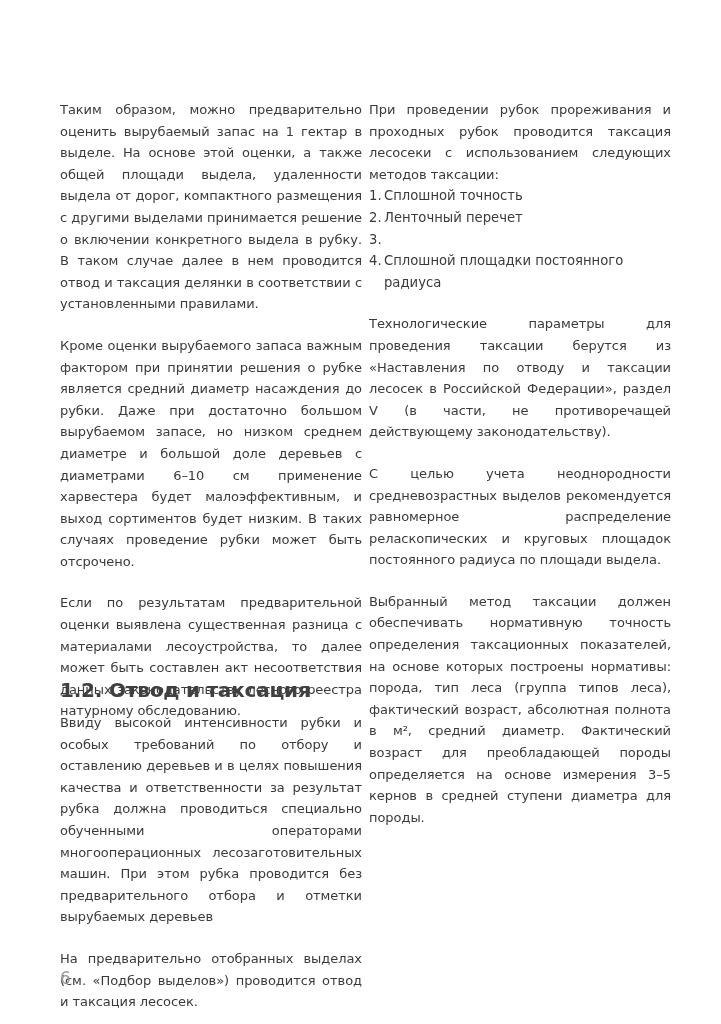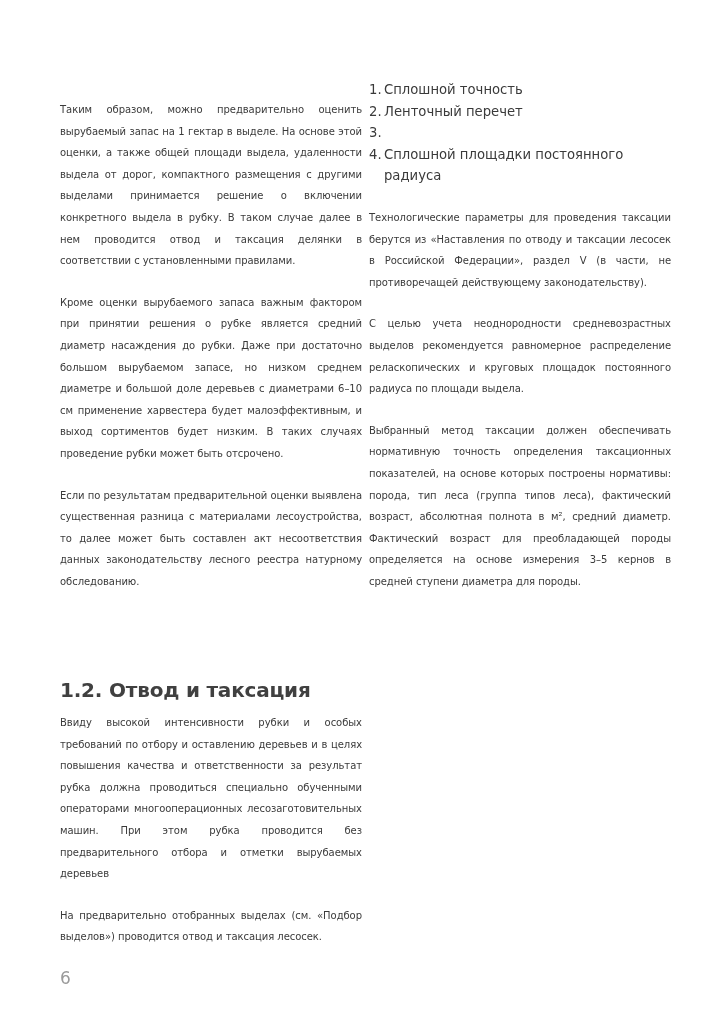--- a/index.html
+++ b/index.html
@@ -1,21 +1,21 @@
 <!DOCTYPE html>
 <html><head>
 <meta charset="utf-8">
 <style>
   html, body { margin: 0; padding: 0; background: #ffffff; }
   body { width: 721px; height: 1024px; position: relative; overflow: hidden;
          font-family: "DejaVu Sans", sans-serif; color: #3a3a3a; }
   .col { position: absolute; top: 99px; width: 302px; }
   .col-left { left: 60px; }
   .col-right { left: 369px; }
-  p { margin: 0 0 20px 0; font-size: 10px; line-height: 21.6px; text-align: justify;
+  p { margin: 0 0 20px 0; font-size: 13px; line-height: 21.6px; text-align: justify;
       letter-spacing: -0.05px; }
   .heading { position: absolute; left: 60px; top: 678px; margin: 0;
              font-family: "DejaVu Sans", sans-serif; font-size: 20px; font-weight: bold;
              color: #404040; letter-spacing: -0.2px; }
   .col-left-b { position: absolute; left: 60px; top: 712px; width: 302px; }
   ol.methods { list-style: none; margin: -20px 0 20px 0; padding: 0; font-size: 13.2px; line-height: 21.6px; }
   ol.methods li { display: flex; }
   ol.methods li .num { width: 15px; flex: none; }
   .page-num { position: absolute; left: 60px; top: 968px; font-size: 17px; color: #9a9a9a; }
 </style>
@@ -29,20 +29,21 @@
 </div>
 
 <h2 class="heading">1.2. Отвод и таксация</h2>
 
 <div class="col-left-b">
   <p>Ввиду высокой интенсивности рубки и особых требований по отбору и оставлению деревьев и в целях повышения качества и ответственности за результат рубка должна проводиться специально обученными операторами многооперационных лесозаготовительных машин. При этом рубка проводится без предварительного отбора и отметки вырубаемых деревьев</p>
   <p>На предварительно отобранных выделах (см. «Подбор выделов») проводится отвод и таксация лесосек.</p>
 </div>
 
 <div class="col col-right">
+  <p>При проведении рубок прореживания и проходных рубок проводится таксация лесосеки с использованием следующих методов таксации:</p>
   <ol class="methods">
     <li>
         <span class="num">1.</span>
         <span>Сплошной точность</span>
       </li>
     <li>
         <span class="num">2.</span>
         <span>Ленточный перечет</span>
       </li>
     <li>

